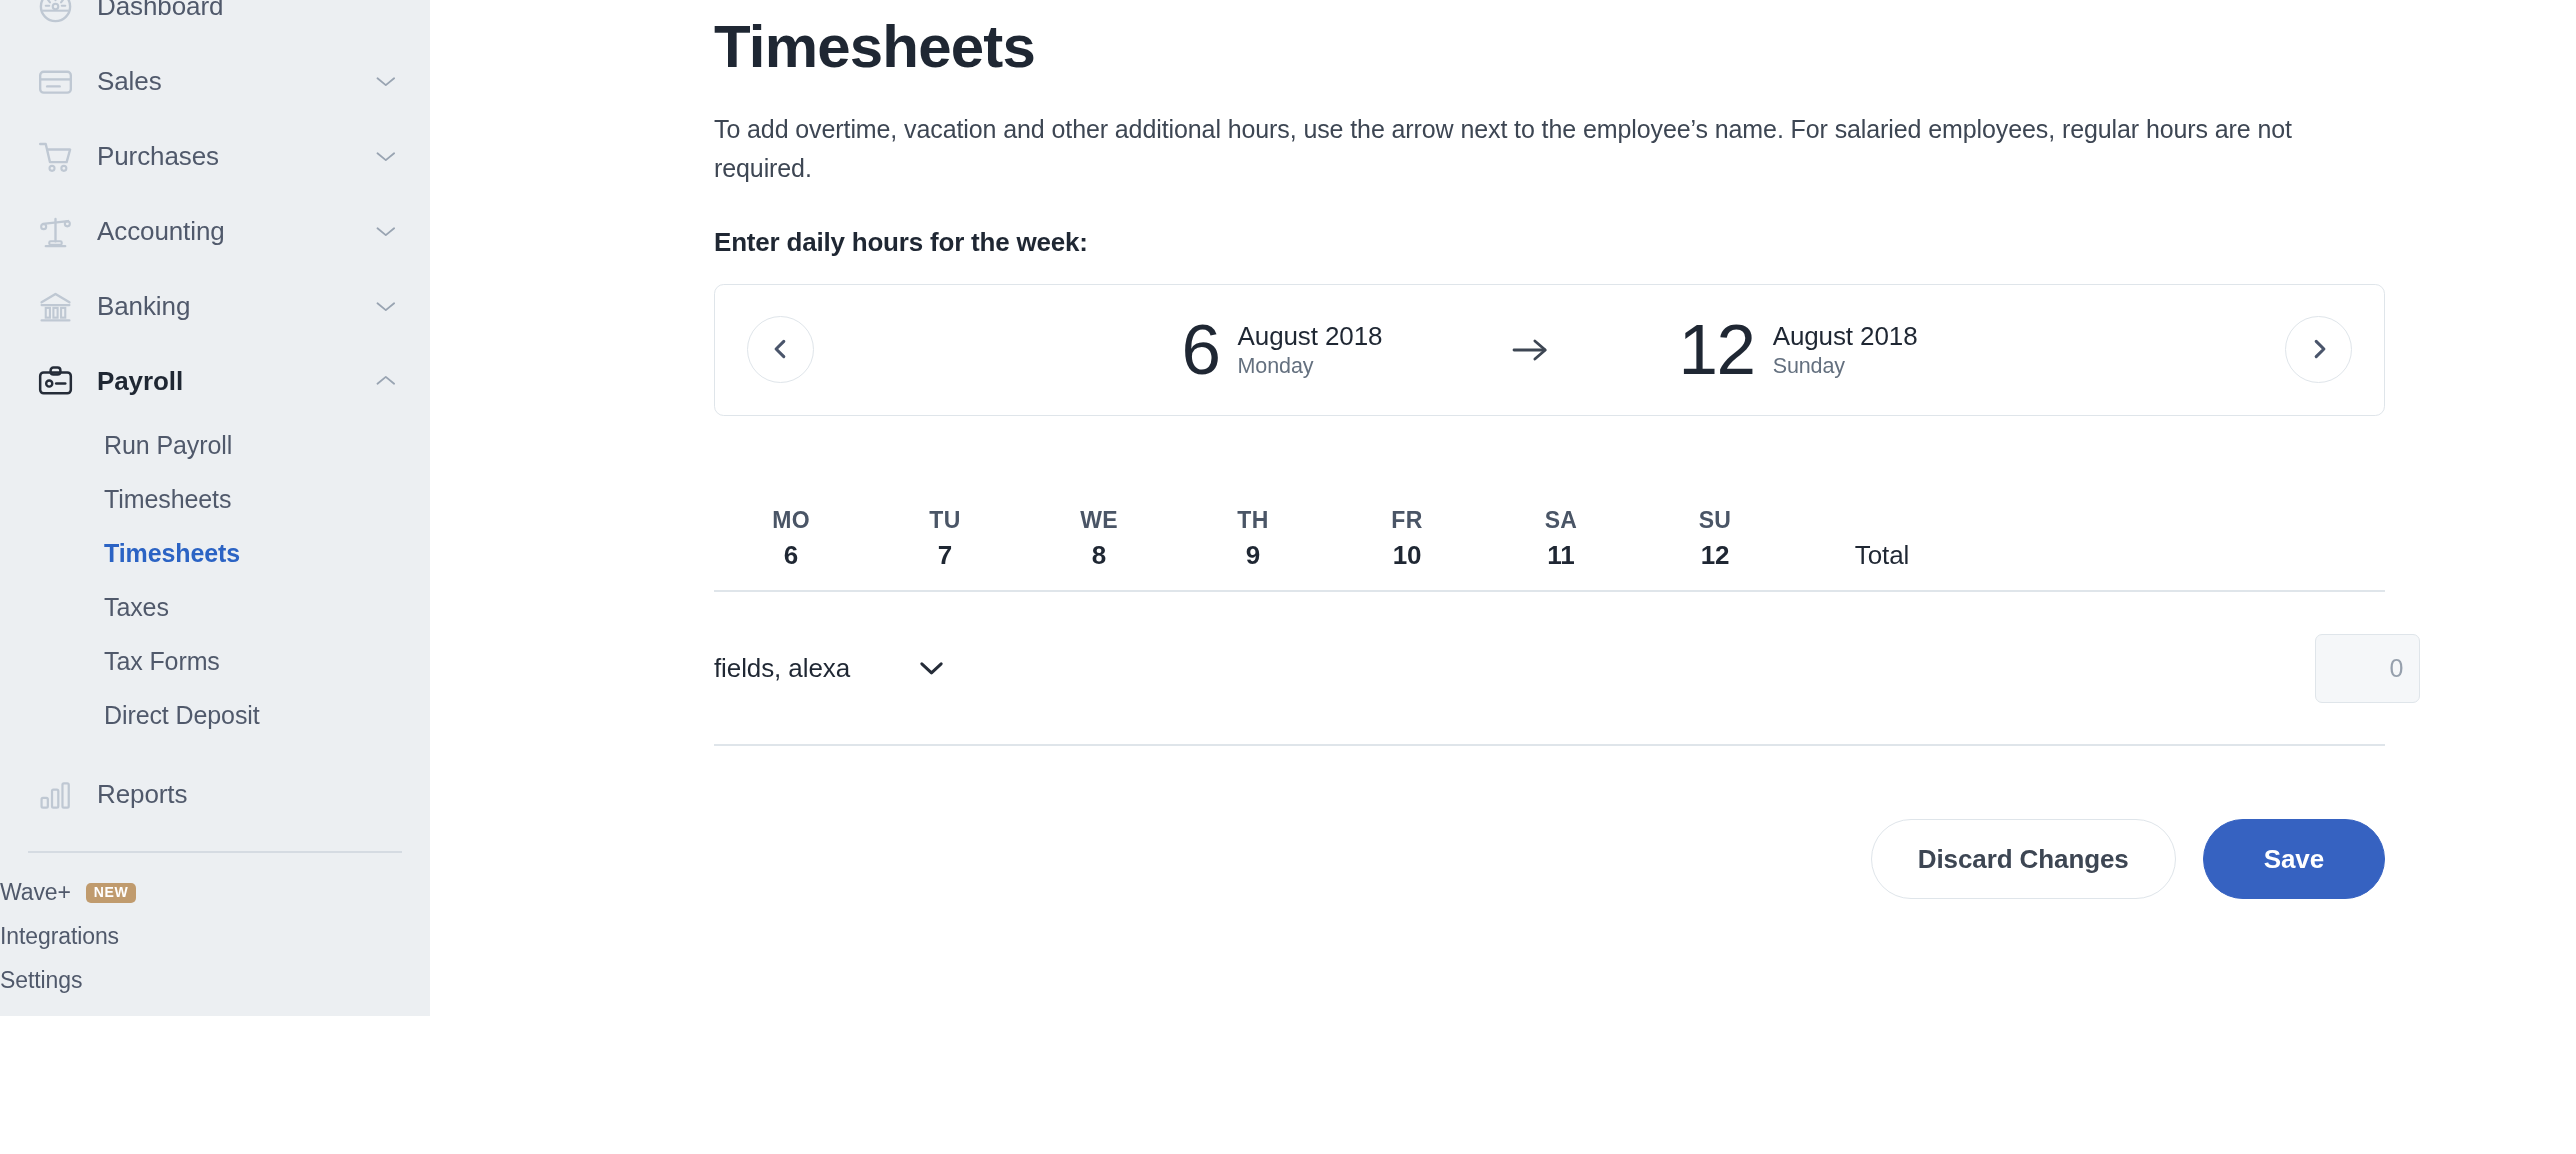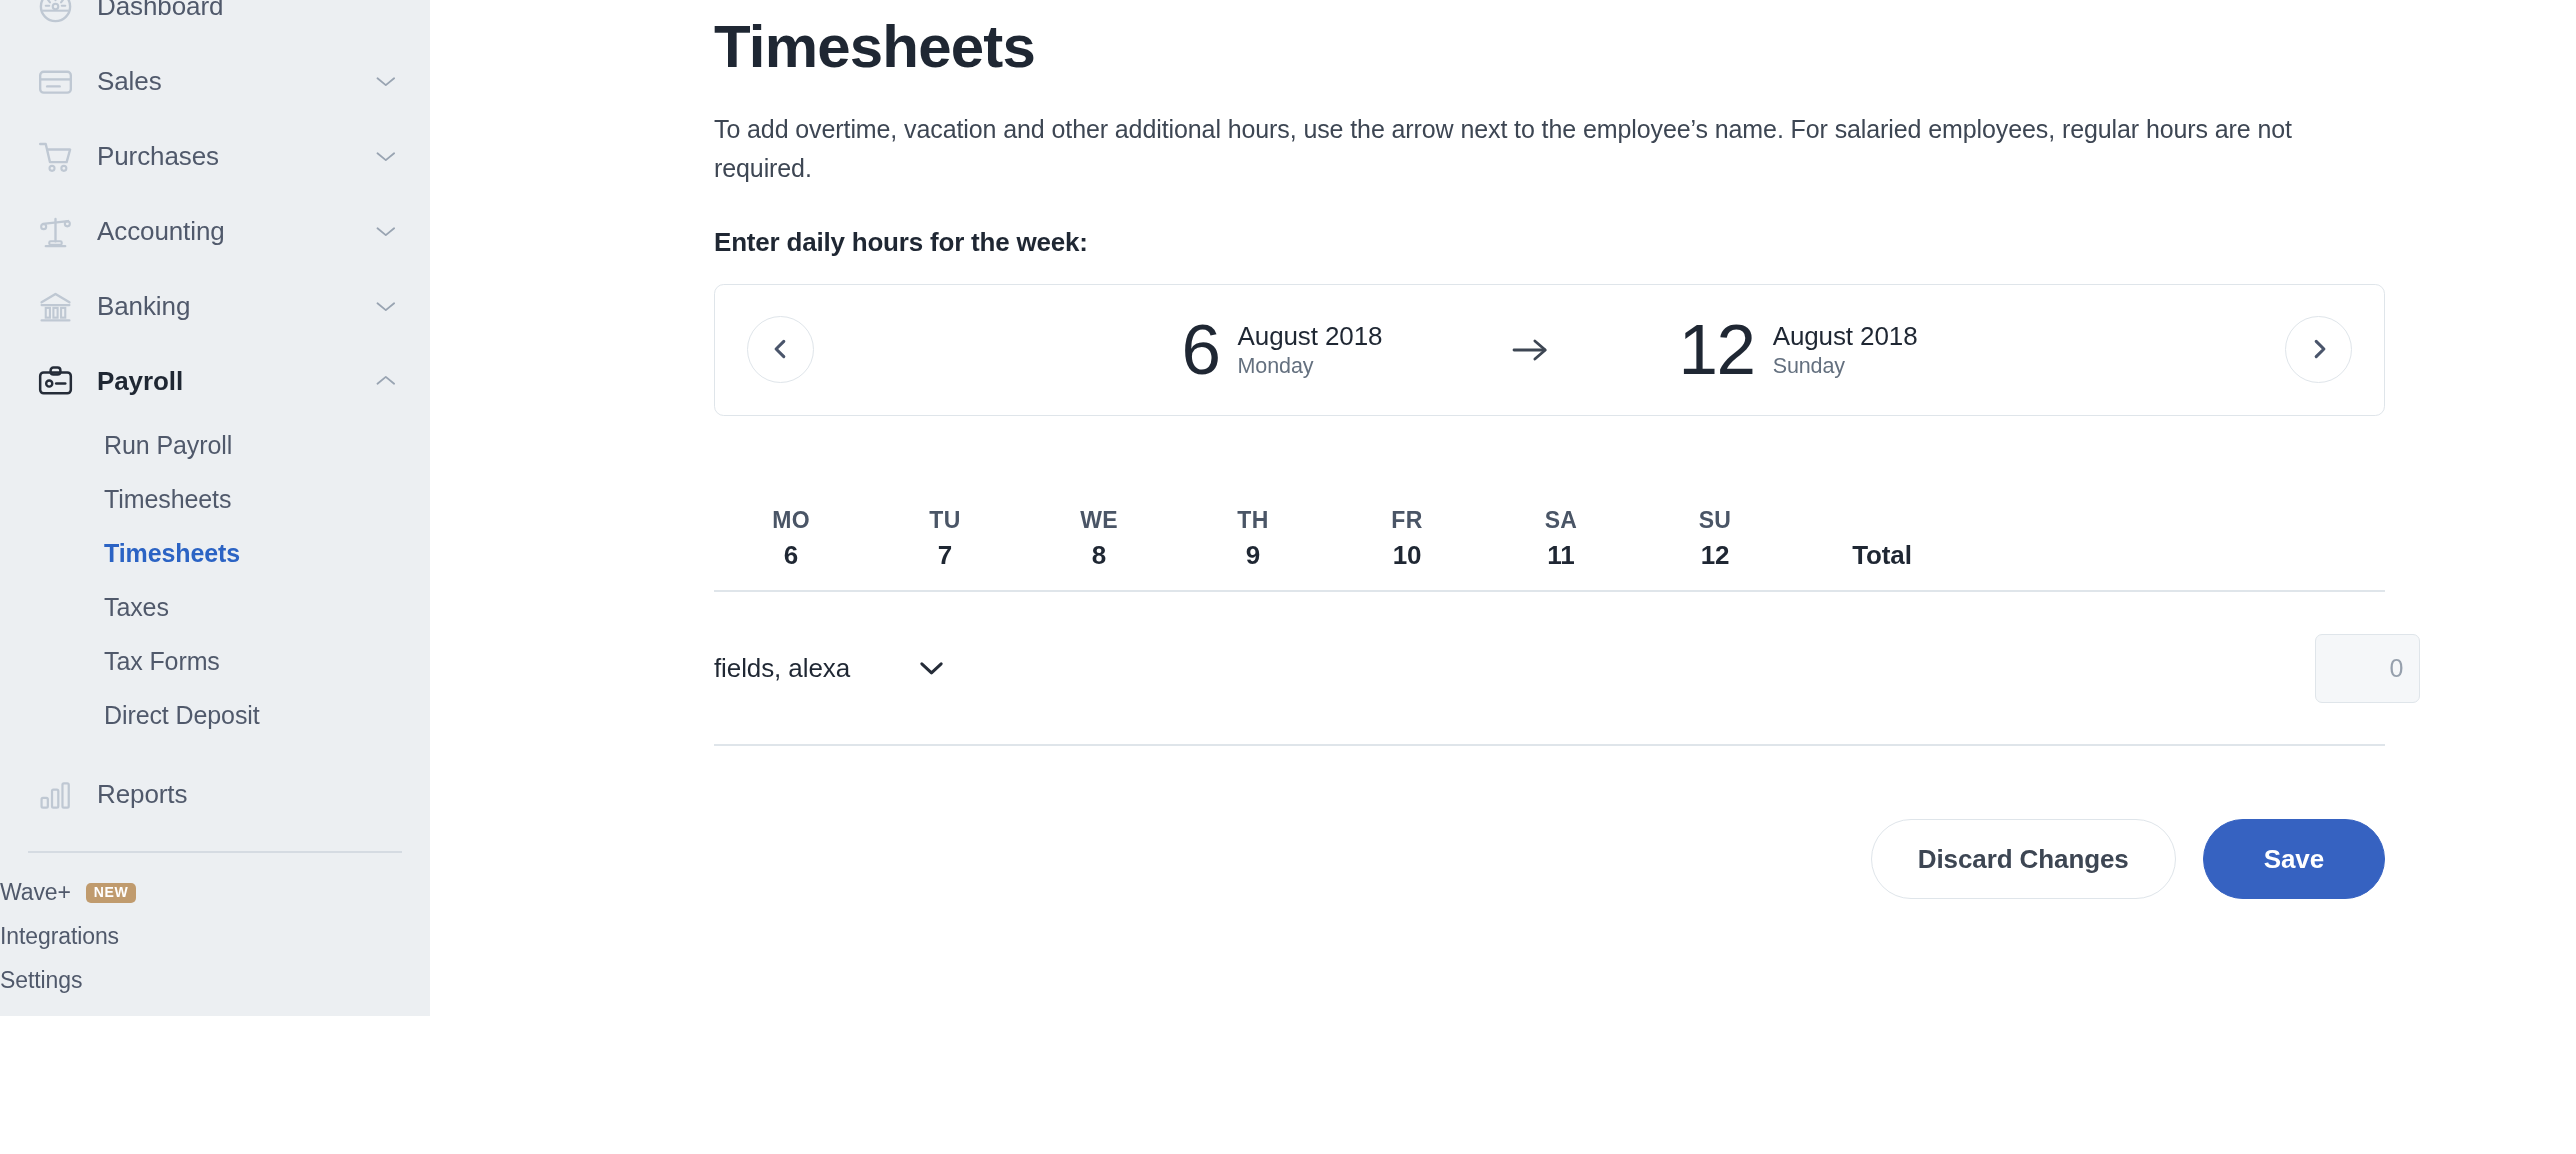--- a/index.html
+++ b/index.html
@@ -197,21 +197,21 @@
   }
   .hdr-emp {
     font-size: 26px;
     font-weight: bold;
     color: #1f2733;
     letter-spacing: -0.1px;
     line-height: 1.45;
   }
   .hdr-total {
     font-size: 26px;
-    font-weight: bold;
+    font-weight: normal;
     color: #1f2733;
     letter-spacing: -0.1px;
     line-height: 1.45;
   }
   .tbl-row {
     display: flex;
     align-items: center;
     height: 154px;
     border-bottom: 2.1px solid #dfe5ea;
   }

